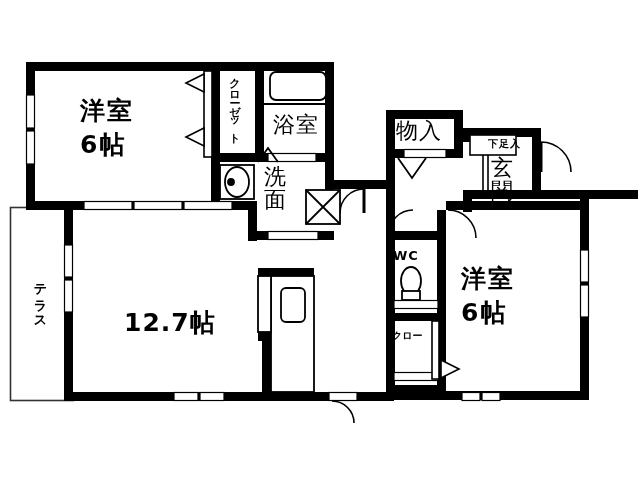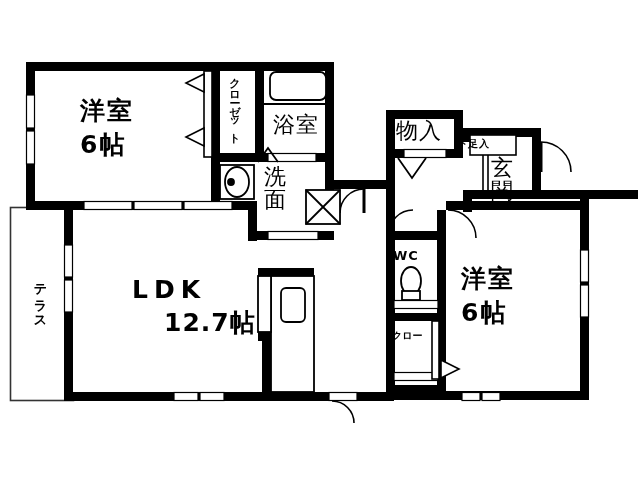--- a/index.html
+++ b/index.html
@@ -201,30 +201,29 @@
   <div class="lbl big" style="left:80px;top:132px;">6帖</div>
 
   <div class="lbl vert xs" style="left:229px;top:70px;height:84px;">クローゼット</div>
 
   <div class="lbl mid" style="left:273px;top:114px;">浴室</div>
 
   <div class="lbl mid" style="left:264px;top:165px;line-height:1.05;width:26px;white-space:normal;">洗面</div>
 
   <div class="lbl mid" style="left:396px;top:120px;">物入</div>
 
-  <div class="lbl tiny" style="left:457px;top:139px;letter-spacing:1px;">下足入</div>
+  <div class="lbl tiny" style="left:488px;top:139px;letter-spacing:1px;">下足入</div>
 
   <div class="lbl mid" style="left:491px;top:156px;line-height:1.05;width:26px;white-space:normal;">玄関</div>
 
   <div class="lbl sm" style="left:393px;top:249px;letter-spacing:1px;">WC</div>
 
   <div class="lbl tiny" style="left:392px;top:331px;">クロー</div>
   <div class="lbl tiny" style="left:392px;top:346px;margin-top:44px;">ゼット</div>
 
   <div class="lbl big" style="left:461px;top:266px;">洋室</div>
   <div class="lbl big" style="left:461px;top:300px;">6帖</div>
 
-  <div class="lbl big" style="left:132px;top:277px;letter-spacing:6px;">LDK</div>
-  <div class="lbl big" style="left:124px;top:310px;letter-spacing:1px;margin-left:40px;">12.7帖</div>
+  <div class="lbl big" style="left:124px;top:310px;letter-spacing:1px;">12.7帖</div>
 
   <div class="lbl vert sm" style="left:34px;top:268px;height:62px;">テラス</div>
 
 </div>
 
 </body></html>

